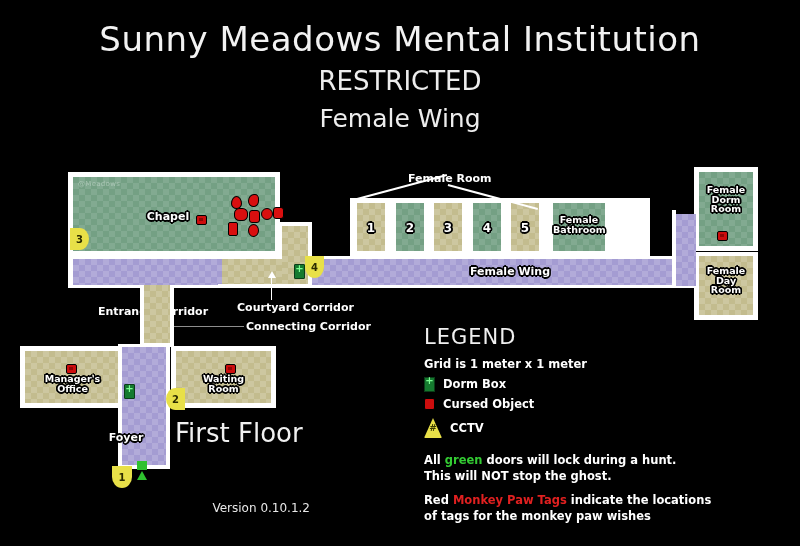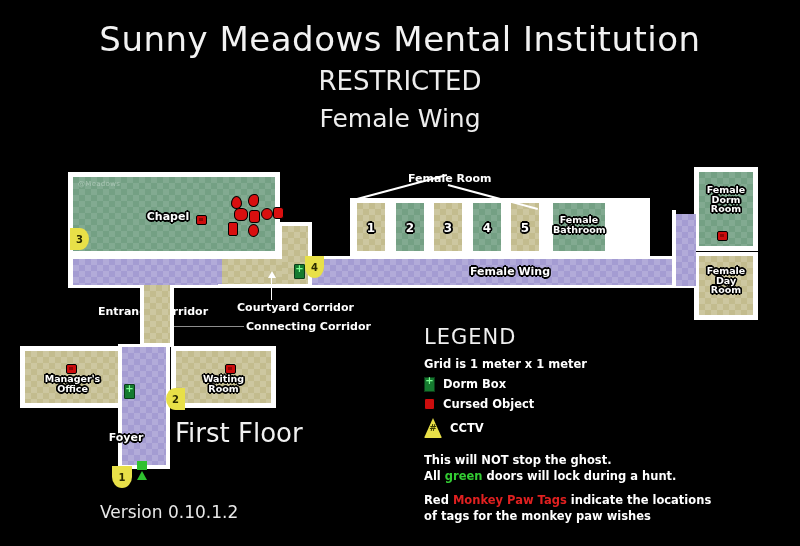--- a/index.html
+++ b/index.html
@@ -146,22 +146,22 @@
   .notes .r{color:#e02020;}
   .notes p{margin:0;}
   .notes .gap{height:9px;}
 
   
   #floorlabel{
     position:absolute;left:175px;top:418px;
     font-family:"DejaVu Sans", sans-serif;font-size:26px;color:#f0f0f0;
   }
   #version{
-    position:absolute;left:100px;top:500px;width:210px;text-align:left;
-    font-family:"DejaVu Sans", sans-serif;font-size:17px;color:#e8e8e8;line-height:1.45;
+    position:absolute;left:100px;top:500px;width:210px;text-align:right;
+    font-family:"DejaVu Sans", sans-serif;font-size:12px;color:#e8e8e8;line-height:1.45;
   }
 </style>
 </head>
 <body>
 
 <div id="titles">
   <div class="t-main">Sunny Meadows Mental Institution</div>
   <div class="t-sub">RESTRICTED</div>
   <div class="t-sub2">Female Wing</div>
 </div>
@@ -301,22 +301,22 @@
     <span class="lg-curse"></span>
     <span class="txt">Cursed Object</span>
   </div>
 
   <div class="lg-row" style="height:22px;">
     <span class="lg-cctv">#</span>
     <span class="txt">CCTV</span>
   </div>
 
   <div class="notes">
+    <p><span>All </span><span class="g">green</span><span> doors will lock during a hunt.</span></p>
     <p>This will NOT stop the ghost.</p>
-    <p><span>All </span><span class="g">green</span><span> doors will lock during a hunt.</span></p>
     <div class="gap"></div>
     <p><span>Red </span><span class="r">Monkey Paw Tags</span><span> indicate the locations</span></p>
     <p>of tags for the monkey paw wishes</p>
   </div>
 </div>
 
 <div id="floorlabel">First Floor</div>
 <div id="version">
   <div>Version 0.10.1.2</div>
 </div>

